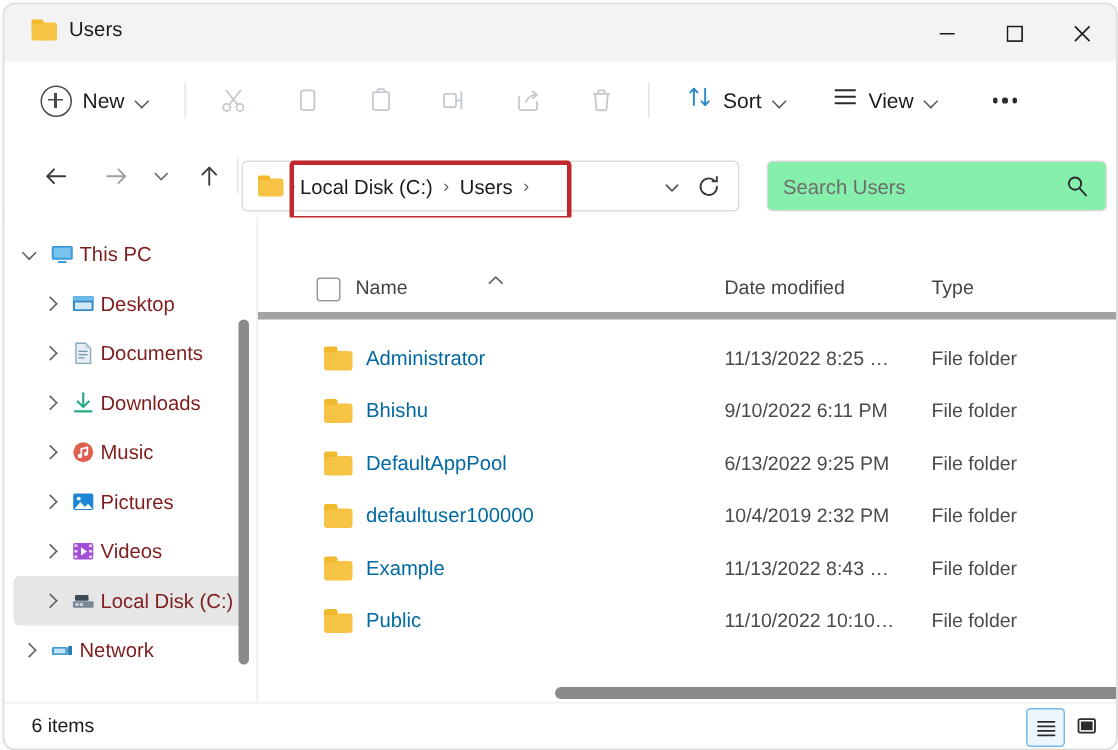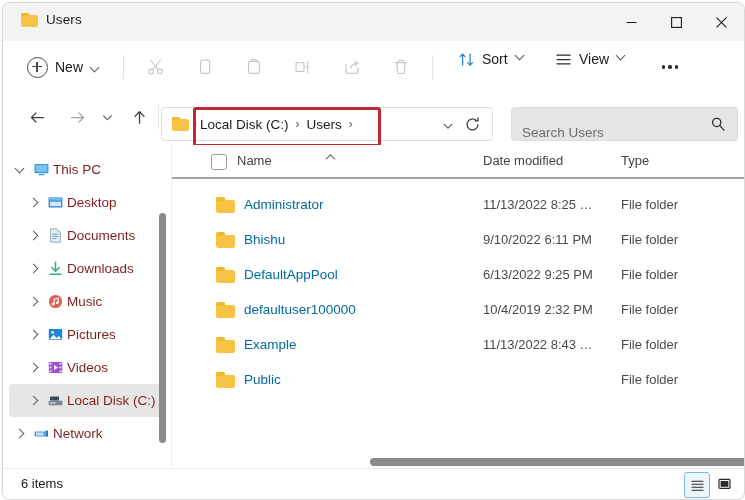--- a/index.html
+++ b/index.html
@@ -36,21 +36,21 @@
   .plus-circ{width:19px;height:19px;border:1.3px solid #4a4a4a;border-radius:50%;position:relative;}
   .plus-circ:before,.plus-circ:after{content:"";position:absolute;background:#4a4a4a;}
   .plus-circ:before{left:4px;top:8.3px;width:10px;height:1.3px;}
   .plus-circ:after{left:8.3px;top:4px;width:1.3px;height:10px;}
   .chev{width:9px;height:9px;position:relative;}
   .chev:before{content:"";position:absolute;left:1px;top:1px;width:6px;height:6px;
      border-right:1.3px solid #5a5a5a;border-bottom:1.3px solid #5a5a5a;transform:rotate(45deg);}
   .sep{position:absolute;top:14px;width:1px;height:24px;background:#e3e3e3;}
   .tbicon{position:absolute;top:10px;width:34px;height:32px;display:flex;align-items:center;justify-content:center;}
   .tbicon svg{display:block;}
-  .tbtxt{position:absolute;top:10px;height:32px;display:flex;gap:7px;padding:0 7px;border-radius:5px;}
+  .tbtxt{position:absolute;top:10px;height:32px;display:flex;align-items:center;gap:7px;padding:0 7px;border-radius:5px;}
   .tbtxt .lbl{font-size:14px;color:#1b1b1b;}
   .dots{position:absolute;top:10px;height:32px;width:34px;display:flex;align-items:center;justify-content:center;gap:3px;}
   .dots i{width:3.4px;height:3.4px;border-radius:50%;background:#2b2b2b;display:block;}
 
   
   .navrow{position:relative;height:48px;background:#ffffff;}
   .navbtn{position:absolute;top:8px;width:32px;height:32px;display:flex;align-items:center;justify-content:center;border-radius:5px;}
   .vsep{position:absolute;left:155px;top:12px;width:1px;height:24px;background:#e6e6e6;}
 
   .addrbar{position:absolute;left:158px;top:104px;width:330px;height:32px;
@@ -60,21 +60,21 @@
   .addr-folder:after{content:"";position:absolute;left:0;top:0;width:8px;height:3px;background:#f0b92e;border-radius:1px 1px 0 0;}
   .crumb{font-size:13.5px;color:#1b1b1b;white-space:nowrap;}
   .crumb-sep{font-size:12px;color:#5d5d5d;margin:0 7px;}
   .addr-chev{position:absolute;right:38px;top:10px;width:12px;height:12px;}
   .addr-refresh{position:absolute;right:10px;top:8px;width:18px;height:18px;}
 
   .redbox{position:absolute;left:190px;top:104px;width:182px;height:34px;
      border:3px solid #c0282d;border-radius:3px;pointer-events:none;}
 
   .searchbox{position:absolute;left:508px;top:104px;width:225px;height:32px;
-     background:#e5e5e5;border:1px solid #dcdcdc;border-radius:4px;display:flex;align-items:flex-end;}
+     background:#86efac;border:1px solid #dcdcdc;border-radius:4px;display:flex;align-items:center;}
   .searchbox .ph{font-size:13.5px;color:#6d6d6d;margin-left:10px;}
   .search-ic{position:absolute;right:11px;top:8px;width:16px;height:16px;}
 
   
   .content{position:absolute;left:0;top:142px;right:0;bottom:30px;}
 
   .sidebar{position:absolute;left:0;top:0;width:168px;bottom:0;background:#ffffff;overflow:hidden;}
   .navitem{position:relative;height:33px;display:flex;align-items:center;border-radius:4px;margin:0 6px;}
   .navitem.sel{background:#e6e6e6;}
   .navitem .exp{width:20px;display:flex;align-items:center;justify-content:center;flex:0 0 auto;}
@@ -83,21 +83,21 @@
   .navitem .ic{width:24px;display:flex;align-items:center;justify-content:center;flex:0 0 auto;}
   .navitem .nm{font-size:13.5px;color:#7f1d1d;white-space:nowrap;}
   .indent{padding-left:14px;}
 
   .sb-track{position:absolute;right:2px;top:0;bottom:0;width:11px;}
   .sb-thumb{position:absolute;right:3px;top:68px;width:7px;height:230px;background:#8a8a8a;border-radius:4px;}
 
   .splitline{position:absolute;left:168px;top:0;bottom:0;width:1px;background:#ececec;}
 
   .filepane{position:absolute;left:169px;top:0;right:0;bottom:0;background:#ffffff;overflow:hidden;}
-  .colhdr{position:relative;height:32px;border-bottom:2px solid #a3a3a3;}
+  .colhdr{position:relative;height:32px;border-bottom:5px solid #a3a3a3;margin-top:31px;}
   .sortmark{position:absolute;left:153px;top:2px;width:10px;height:7px;}
   .cbx{position:absolute;left:39px;top:9px;width:14px;height:14px;border:1px solid #9a9a9a;border-radius:2.5px;background:#fff;}
   .colname{position:absolute;top:8px;font-size:13px;color:#444;white-space:nowrap;}
 
   .row{position:relative;height:35px;}
   .row .fic{position:absolute;left:44px;top:9px;width:19px;height:16px;}
   .row .fic:before{content:"";position:absolute;left:0;top:3px;width:19px;height:13px;background:#f6c344;border-radius:1px 2px 2px 2px;}
   .row .fic:after{content:"";position:absolute;left:0;top:0;width:9px;height:4px;background:#f0b92e;border-radius:1.5px 1.5px 0 0;}
   .row .fname{position:absolute;left:72px;top:9px;font-size:13.5px;color:#0369a1;white-space:nowrap;}
   .row .fdate{position:absolute;left:311px;top:9px;font-size:13px;color:#4a4a4a;white-space:nowrap;}
@@ -483,20 +483,21 @@
         </div>
         <div class="row">
           <span class="fic"></span>
           <span class="fname">Example</span>
           <span class="fdate">11/13/2022 8:43 …</span>
           <span class="ftype">File folder</span>
         </div>
         <div class="row">
           <span class="fic"></span>
           <span class="fname">Public</span>
+          <span class="fdate">11/10/2022 10:10…</span>
           <span class="ftype">File folder</span>
         </div>
       </div>
 
       <div class="hsb">
         <div class="hsb-thumb"></div>
       </div>
     </div>
   </div>
 

